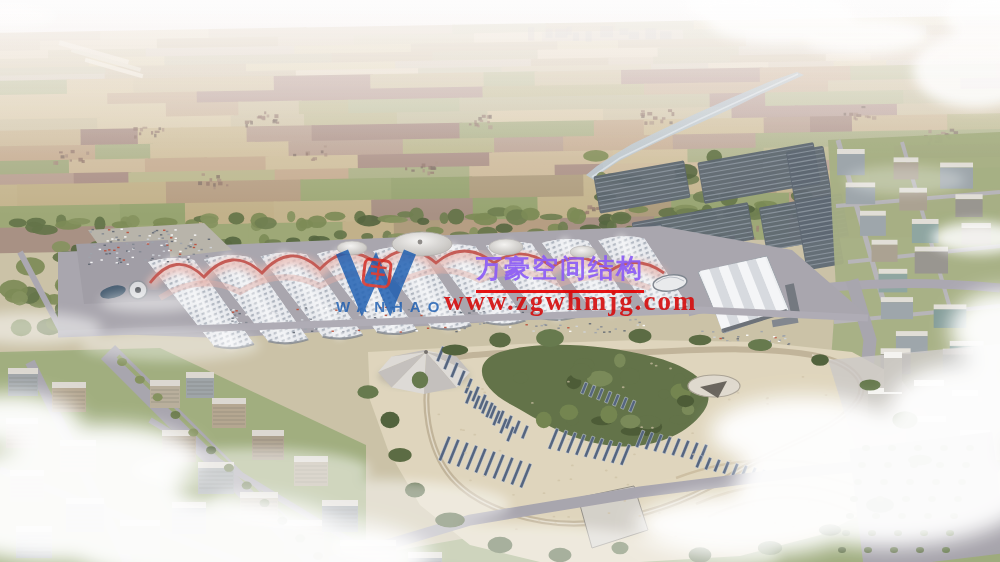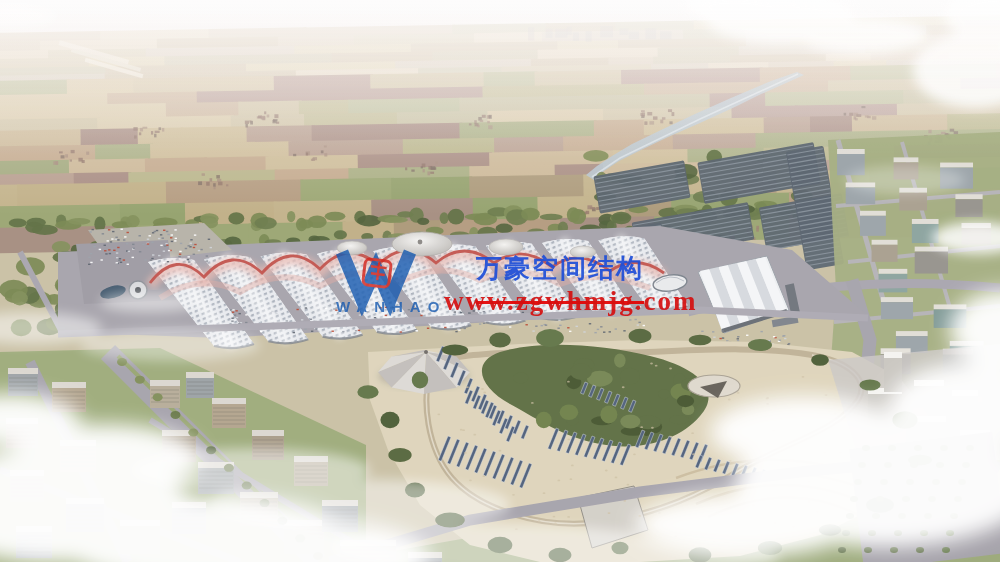--- a/index.html
+++ b/index.html
@@ -1,22 +1,22 @@
 <!DOCTYPE html>
 <html><head>
 <meta charset="utf-8">
 <style>
   html,body{margin:0;padding:0;background:#333;}
   .stage{position:relative;width:1000px;height:562px;overflow:hidden;background:#efeceb;
          font-family:"Liberation Sans",sans-serif;}
   .stage svg.scene{position:absolute;left:0;top:0;}
   .wm{position:absolute;z-index:30;white-space:nowrap;}
   .wm-title{left:476px;top:251px;font-family:"DejaVu Sans",sans-serif;font-weight:bold;
-            font-size:26px;letter-spacing:2px;color:#1d4ed8;opacity:.92;
-            border-bottom:3px solid #e30000;padding-bottom:15px;}
+            font-size:26px;letter-spacing:2px;color:#8b5cf6;opacity:.92;
+            border-bottom:3px solid #e30000;padding-bottom:4px;}
   .wm-url{left:444px;top:286px;font-family:"Liberation Serif",serif;font-weight:bold;
           font-size:27px;letter-spacing:2px;color:#d40f0f;opacity:.92;}
   .wm-logo{left:328px;top:236px;width:170px;height:80px;opacity:.82;}
 </style>
 </head>
 <body>
 
 <div class="stage">
 
 <svg class="scene" width="1000" height="562" viewBox="0 0 1000 562">

